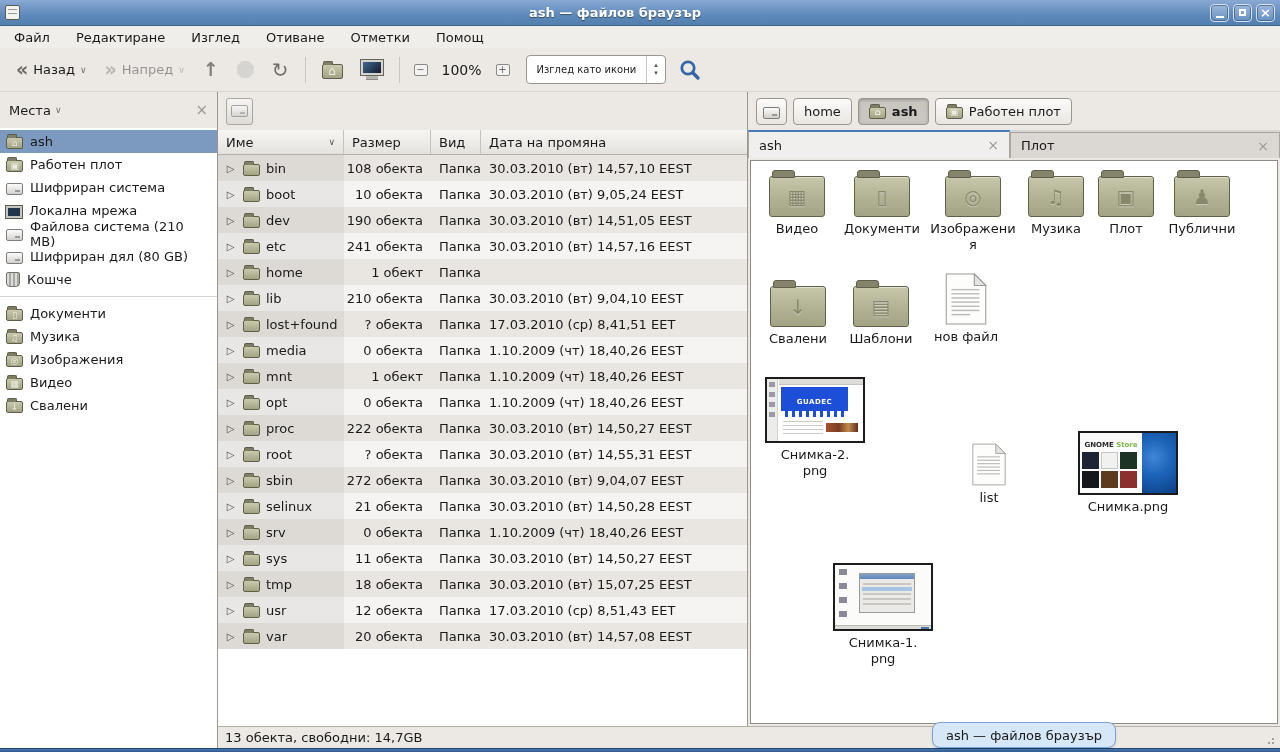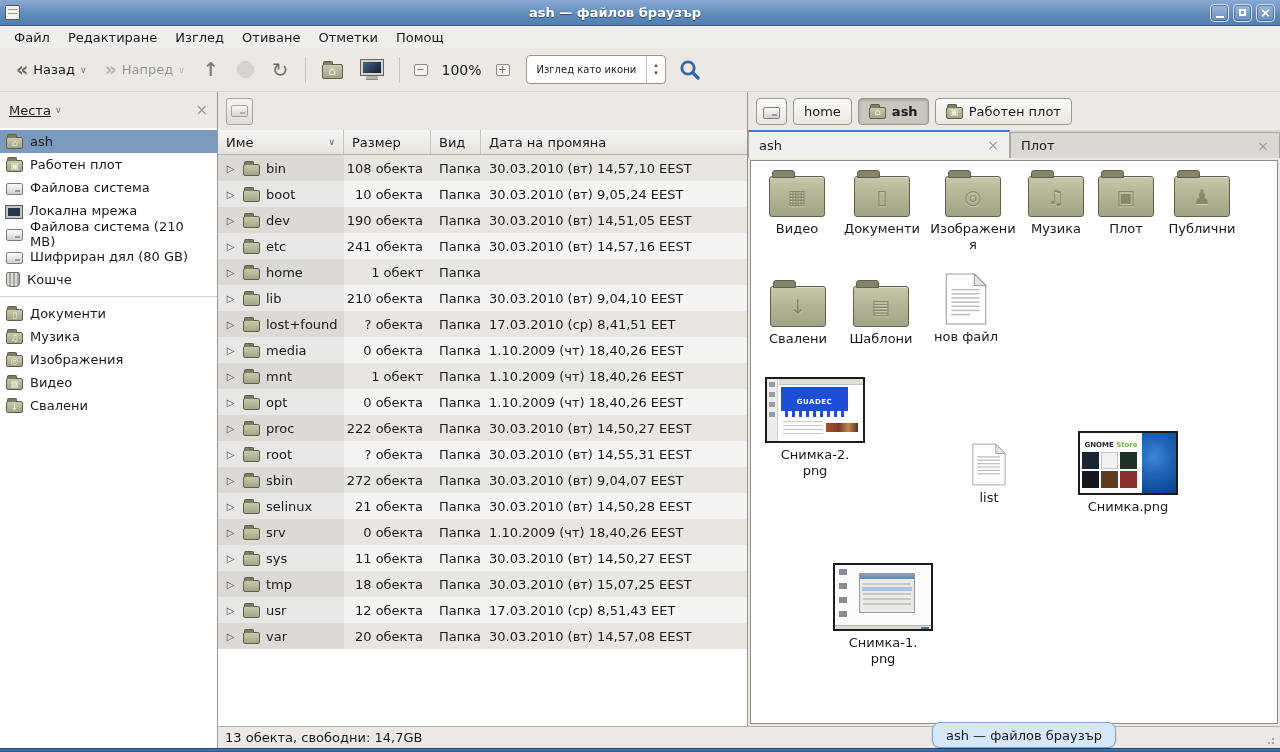--- a/index.html
+++ b/index.html
@@ -15,21 +15,21 @@
     background:repeating-linear-gradient(#9a9a9a 0 1px,transparent 1px 4px);}
   .title-text{flex:1;text-align:center;color:#fff;font-weight:bold;font-size:13px;text-shadow:0 1px 1px rgba(0,0,0,.45);}
   .winbtns{display:flex;gap:4px;flex:none;}
   .wbtn{width:19px;height:18px;border:1px solid #d7e2f2;border-radius:4px;background:linear-gradient(#9cb8dc,#6590bf);
     box-shadow:inset 0 0 0 1px rgba(40,70,110,.55);display:flex;align-items:center;justify-content:center;cursor:pointer;}
   .g-min{width:8px;height:2px;background:#fff;margin-top:8px;}
   .g-max{width:7px;height:7px;border:2px solid #fff;}
   .g-close{color:#fff;font-weight:bold;font-size:13px;line-height:1;}
 
   
-  .menubar{height:22px;display:flex;align-items:center;gap:2px;padding:0 6px;background:#f0eeea;flex:none;}
+  .menubar{height:22px;display:flex;align-items:center;gap:10px;padding:0 6px;background:#f0eeea;flex:none;}
   .menu-item{padding:2px 8px;cursor:pointer;border-radius:2px;}
 
   
   .toolbar{height:44px;display:flex;align-items:center;padding:0 8px;gap:2px;background:#ece9e4;
     border-bottom:1px solid #d8d5d0;flex:none;}
   .tbtn{display:flex;align-items:center;gap:5px;height:32px;padding:0 7px;border:1px solid transparent;border-radius:4px;cursor:pointer;}
   .tbtn.disabled{opacity:.42;cursor:default;}
   .nav-glyph{font-size:19px;color:#6e6e66;line-height:1;font-weight:bold;}
   .chev{font-size:9px;color:#6e6e66;}
   .icon-up{font-size:19px;color:#80807a;font-weight:bold;line-height:1;}
@@ -62,21 +62,21 @@
   .ii-trash{width:14px;height:15px;background:repeating-linear-gradient(90deg,#dcdcda 0 2px,#a8a8a4 2px 4px);
     border:1px solid #73736d;border-radius:2px 2px 4px 4px;flex:none;}
   .ii-computer{display:flex;flex-direction:column;align-items:center;}
   .ii-computer .scr{width:22px;height:15px;background:linear-gradient(135deg,#446790,#111c2b);border:2px solid #d6d4cf;box-shadow:0 0 0 1px #66665f;}
   .ii-computer .base{width:12px;height:3px;background:#b5b3ae;margin-top:1px;box-shadow:0 1px 0 #8a8a84;}
 
   
   .content{flex:1;display:flex;min-height:0;}
   .sidebar{width:218px;background:#fff;border-right:1px solid #9a968f;display:flex;flex-direction:column;flex:none;}
   .side-head{height:36px;background:#ece9e4;display:flex;align-items:center;padding:0 9px;gap:4px;flex:none;}
-  .side-title{font-size:13px;text-decoration:underline;}
+  .side-title{font-size:13px;}
   .side-close{margin-left:auto;color:#9a9a94;font-size:15px;cursor:pointer;line-height:1;}
   .side-list{flex:1;overflow:hidden;padding-top:2px;}
   .side-item{display:flex;align-items:center;gap:7px;height:23px;padding:0 6px;cursor:pointer;}
   .side-item.selected{background:#7c99c0;}
   .side-sep{height:1px;background:#d6d3ce;margin:5px 0;}
 
   .mid{width:530px;background:#fff;border-right:1px solid #9a968f;display:flex;flex-direction:column;flex:none;}
   .mid-top{height:38px;background:#ece9e4;display:flex;align-items:center;padding:0 8px;flex:none;}
   .tree-root-btn{width:27px;height:27px;border:1px solid #a9a6a0;border-radius:3px;background:linear-gradient(#f6f5f3,#dfdcd7);
     display:flex;align-items:center;justify-content:center;cursor:pointer;}
@@ -276,21 +276,21 @@
           <div class="side-item selected">
           <span class="fi" data-g="⌂"></span>
           <span>ash</span>
         </div>
           <div class="side-item">
           <span class="fi" data-g="▣"></span>
           <span>Работен плот</span>
         </div>
           <div class="side-item">
           <span class="ii-drive"></span>
-          <span>Файлова система</span>
+          <span>Шифриран система</span>
         </div>
           <div class="side-item">
           <span class="ii-network"></span>
           <span>Локална мрежа</span>
         </div>
           <div class="side-item">
           <span class="ii-drive"></span>
           <span>Файлова система (210 MB)</span>
         </div>
           <div class="side-item">

